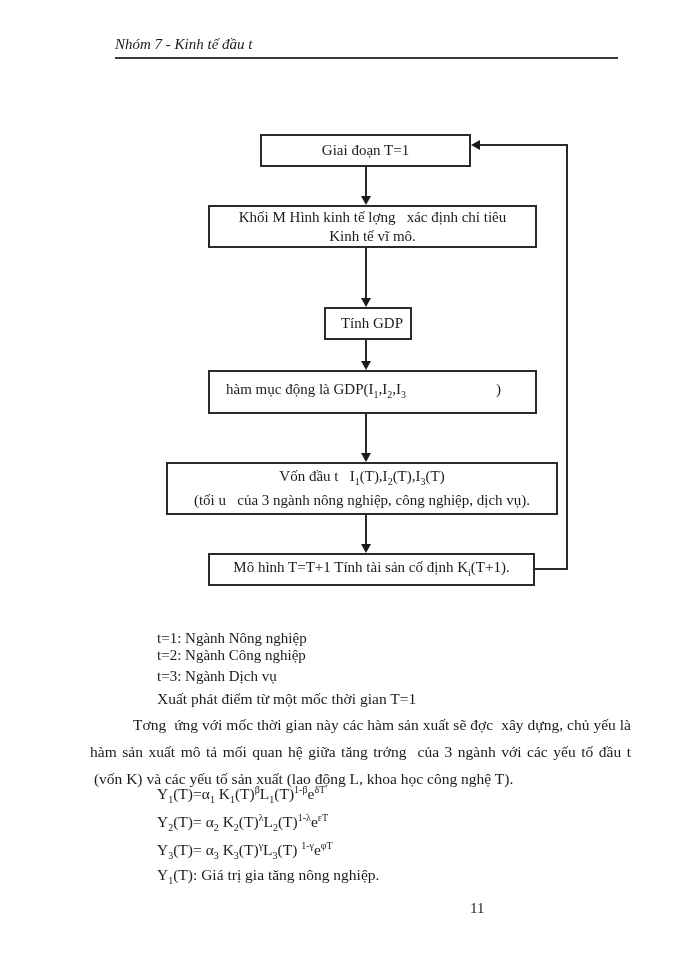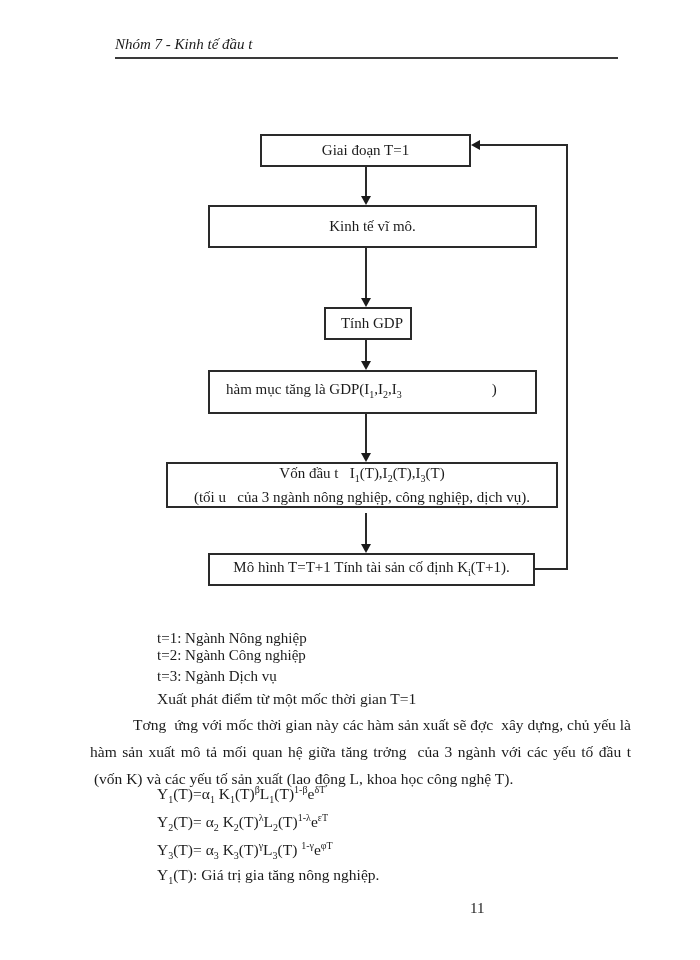--- a/index.html
+++ b/index.html
@@ -69,41 +69,42 @@
 <div>
 
   <div class="abs fbox" style="left:260px;top:134px;width:211px;height:33px;align-items:center;">
     <div>Giai đoạn T=1</div>
   </div>
 
   <div class="abs vline" style="left:365px;top:167px;height:30px;"></div>
   <div class="abs arr-down" style="left:361px;top:196px;"></div>
 
   <div class="abs fbox" style="left:208px;top:205px;width:329px;height:43px;">
+    <div>Khối M Hình kinh tế lợng &nbsp; xác định chỉ tiêu</div>
     <div>Kinh tế vĩ mô.</div>
   </div>
 
   <div class="abs vline" style="left:365px;top:248px;height:50px;"></div>
   <div class="abs arr-down" style="left:361px;top:298px;"></div>
 
   <div class="abs fbox" style="left:324px;top:307px;width:88px;height:33px;padding-left:8px;">
     <div>Tính GDP</div>
   </div>
 
   <div class="abs vline" style="left:365px;top:340px;height:22px;"></div>
   <div class="abs arr-down" style="left:361px;top:361px;"></div>
 
   <div class="abs fbox leftalign" style="left:208px;top:370px;width:329px;height:44px;">
-    <div><span>hàm mục tăng là GDP(I</span><sub>1</sub><span>,I</span><sub>2</sub><span>,I</span><sub>3</sub><span>&nbsp;&nbsp;&nbsp;&nbsp;&nbsp;&nbsp;&nbsp;&nbsp;&nbsp;&nbsp;&nbsp;&nbsp;&nbsp;&nbsp;&nbsp;&nbsp;&nbsp;&nbsp;&nbsp;&nbsp;&nbsp;&nbsp;&nbsp;&nbsp;)</span></div>
+    <div><span>hàm mục động là GDP(I</span><sub>1</sub><span>,I</span><sub>2</sub><span>,I</span><sub>3</sub><span>&nbsp;&nbsp;&nbsp;&nbsp;&nbsp;&nbsp;&nbsp;&nbsp;&nbsp;&nbsp;&nbsp;&nbsp;&nbsp;&nbsp;&nbsp;&nbsp;&nbsp;&nbsp;&nbsp;&nbsp;&nbsp;&nbsp;&nbsp;&nbsp;)</span></div>
   </div>
 
   <div class="abs vline" style="left:365px;top:414px;height:40px;"></div>
   <div class="abs arr-down" style="left:361px;top:453px;"></div>
 
-  <div class="abs fbox" style="left:166px;top:462px;width:392px;height:46px;">
+  <div class="abs fbox" style="left:166px;top:462px;width:392px;height:53px;">
     <div><span>Vốn đầu t &nbsp; I</span><sub>1</sub><span>(T),I</span><sub>2</sub><span>(T),I</span><sub>3</sub><span>(T)</span></div>
     <div>(tối u &nbsp; của 3 ngành nông nghiệp, công nghiệp, dịch vụ).</div>
   </div>
 
   <div class="abs vline" style="left:365px;top:513px;height:32px;"></div>
   <div class="abs arr-down" style="left:361px;top:544px;"></div>
 
   <div class="abs fbox" style="left:208px;top:553px;width:327px;height:33px;">
     <div><span>Mô hình T=T+1 Tính tài sản cố định K</span><sub>i</sub><span>(T+1).</span></div>
   </div>

